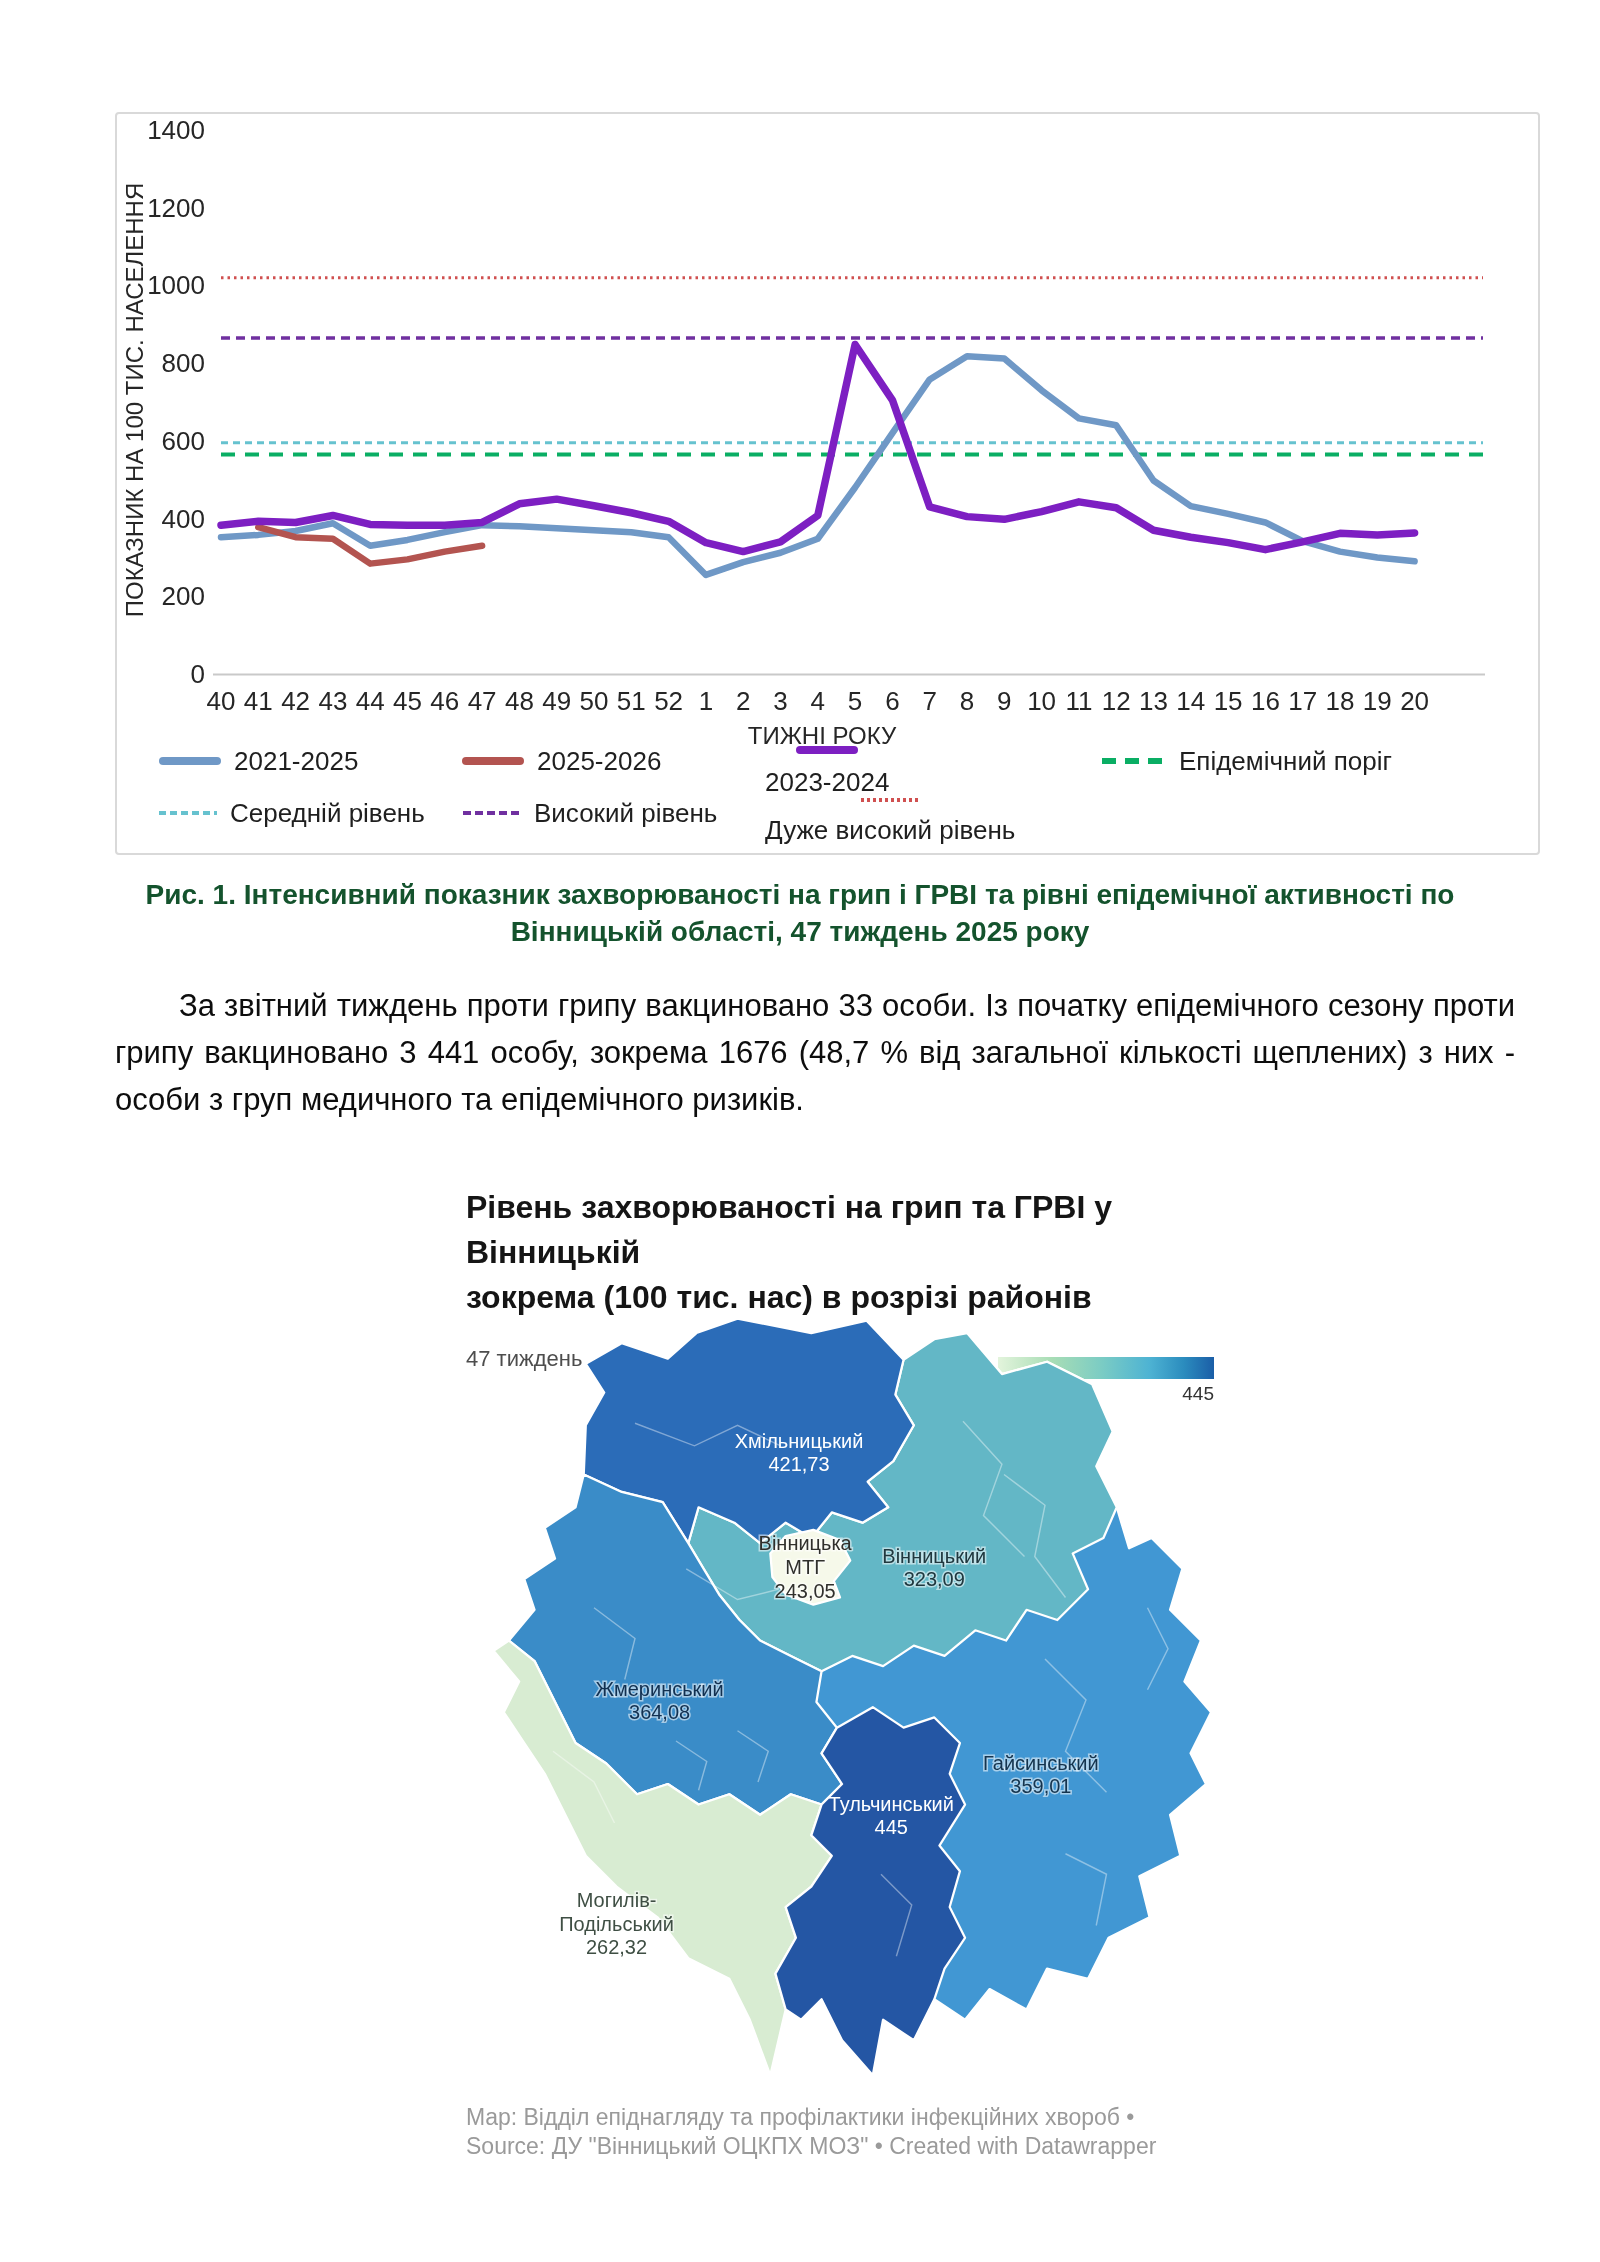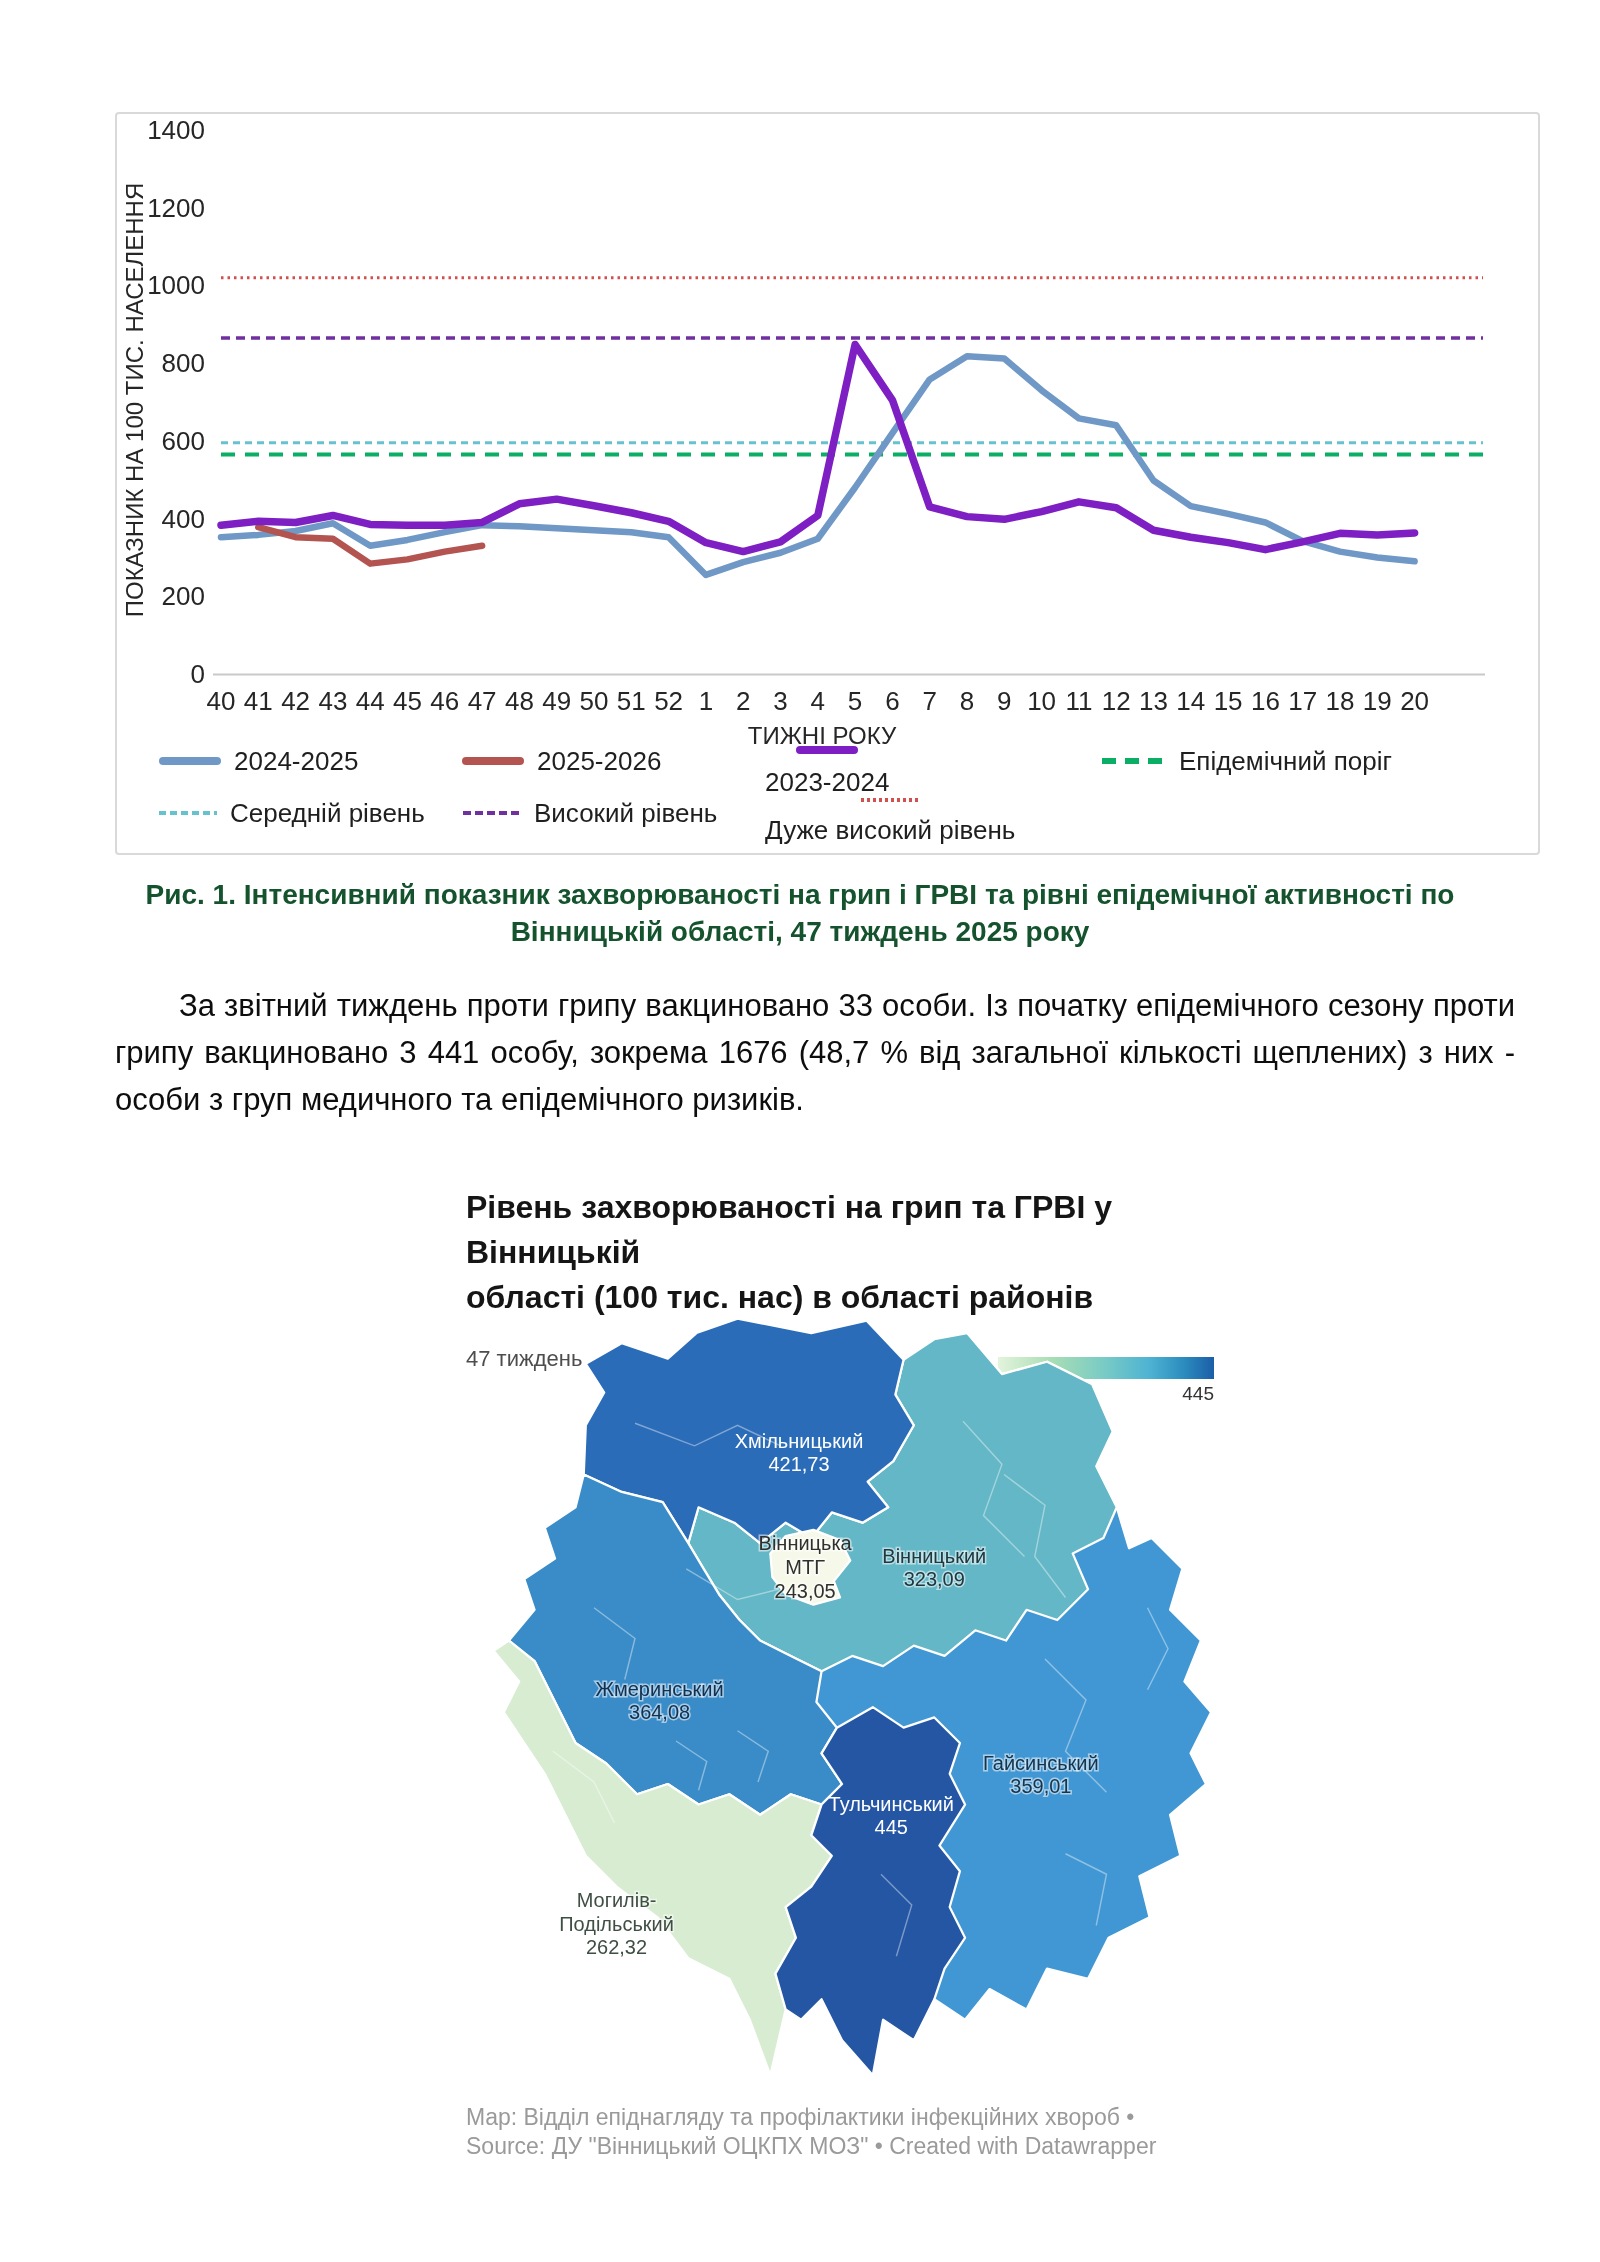--- a/index.html
+++ b/index.html
@@ -89,21 +89,21 @@
       <line x1="104" y1="328.8" x2="1366" y2="328.8" stroke="#66c2cf" stroke-width="3" stroke-dasharray="7 5"></line>
       <line x1="104" y1="223.8857142857143" x2="1366" y2="223.8857142857143" stroke="#7030a0" stroke-width="3.5" stroke-dasharray="9 6"></line>
       <line x1="104" y1="163.65714285714284" x2="1366" y2="163.65714285714284" stroke="#d05050" stroke-width="3" stroke-dasharray="2.5 4"></line>
       <polyline points="104,423.22285714285715 141.3,420.8914285714286 178.6,417.00571428571425 215.89999999999998,409.2342857142857 253.2,431.7714285714286 290.5,425.9428571428572 327.79999999999995,418.1714285714286 365.09999999999997,411.1771428571428 402.4,412.34285714285716 439.7,414.2857142857143 477,416.2285714285714 514.3,418.1714285714286 551.5999999999999,423.22285714285715 588.9,460.9142857142857 626.1999999999999,448.09142857142854 663.5,438.7657142857143 700.8,424.77714285714285 738.0999999999999,373.48571428571427 775.4,319.0857142857143 812.6999999999999,265.46285714285716 850,242.14857142857142 887.3,244.48000000000002 924.5999999999999,276.34285714285716 961.9,304.32 999.1999999999999,311.3142857142857 1036.5,366.49142857142857 1073.8,392.13714285714286 1111.1,399.90857142857146 1148.3999999999999,408.45714285714286 1185.6999999999998,427.1085714285714 1223,437.6 1260.3,443.42857142857144 1297.6,447.3142857142857" fill="none" stroke="#6f98c6" stroke-width="6.5" stroke-linejoin="round" stroke-linecap="round"></polyline>
       <polyline points="141.3,413.12 178.6,423.22285714285715 215.89999999999998,424.77714285714285 253.2,449.6457142857143 290.5,445.37142857142857 327.79999999999995,437.6 365.09999999999997,431.7714285714286" fill="none" stroke="#b35450" stroke-width="6.5" stroke-linejoin="round" stroke-linecap="round"></polyline>
       <polyline points="104,411.1771428571428 141.3,407.2914285714286 178.6,408.45714285714286 215.89999999999998,401.46285714285716 253.2,410.4 290.5,411.1771428571428 327.79999999999995,411.1771428571428 365.09999999999997,408.45714285714286 402.4,389.8057142857143 439.7,385.1428571428571 477,391.74857142857144 514.3,398.74285714285713 551.5999999999999,407.2914285714286 588.9,428.66285714285715 626.1999999999999,437.6 663.5,427.8857142857143 700.8,401.46285714285716 738.0999999999999,230.49142857142857 775.4,286.0571428571429 812.6999999999999,392.9142857142857 850,402.62857142857143 887.3,405.3485714285714 924.5999999999999,397.57714285714286 961.9,387.86285714285714 999.1999999999999,393.69142857142856 1036.5,416.2285714285714 1073.8,423.22285714285715 1111.1,428.66285714285715 1148.3999999999999,435.65714285714284 1185.6999999999998,427.8857142857143 1223,419.33714285714285 1260.3,420.8914285714286 1297.6,418.9485714285714" fill="none" stroke="#7d1fc2" stroke-width="7.5" stroke-linejoin="round" stroke-linecap="round"></polyline>
     </svg>
 
   <div class="legend-item" style="left:42px;top:632px;">
     <span class="sw sw-solid" style="background:#6f98c6;"></span>
-    <span>2024-2025</span>
+    <span>2021-2025</span>
   </div>
   <div class="legend-item" style="left:345px;top:632px;">
     <span class="sw sw-solid" style="background:#b35450;"></span>
     <span>2025-2026</span>
   </div>
   <div class="legend-item" style="left:648px;top:632px;flex-direction:column;">
     <span class="sw sw-solid" style="background:#7d1fc2;"></span>
     <span>2023-2024</span>
   </div>
   <div class="legend-item" style="left:985px;top:632px;align-items:center;">
@@ -127,21 +127,21 @@
 <div class="fig-caption">
   <div>Рис. 1. Інтенсивний показник захворюваності на грип і ГРВІ та рівні епідемічної активності  по</div>
   <div>Вінницькій області, 47 тиждень 2025 року</div>
 </div>
 
 <div class="body-paragraph">За звітний тиждень проти грипу вакциновано 33 особи. Із початку епідемічного сезону проти грипу вакциновано 3 441 особу, зокрема 1676 (48,7 % від загальної кількості щеплених) з них - особи з груп медичного та епідемічного ризиків.</div>
 
 <div class="map-block">
   <div class="map-title">
     <div>Рівень захворюваності на грип та ГРВІ у Вінницькій</div>
-    <div>області (100 тис. нас) в області районів</div>
+    <div>зокрема (100 тис. нас) в розрізі районів</div>
   </div>
   <div class="map-subtitle">47 тиждень</div>
 
   <div class="scale-bar"></div>
   <div class="scale-labels">
     <span>243.05</span>
     <span>445</span>
   </div>
 
   <svg id="map-svg" class="map-canvas" width="820" height="800" viewBox="0 0 800 780">

